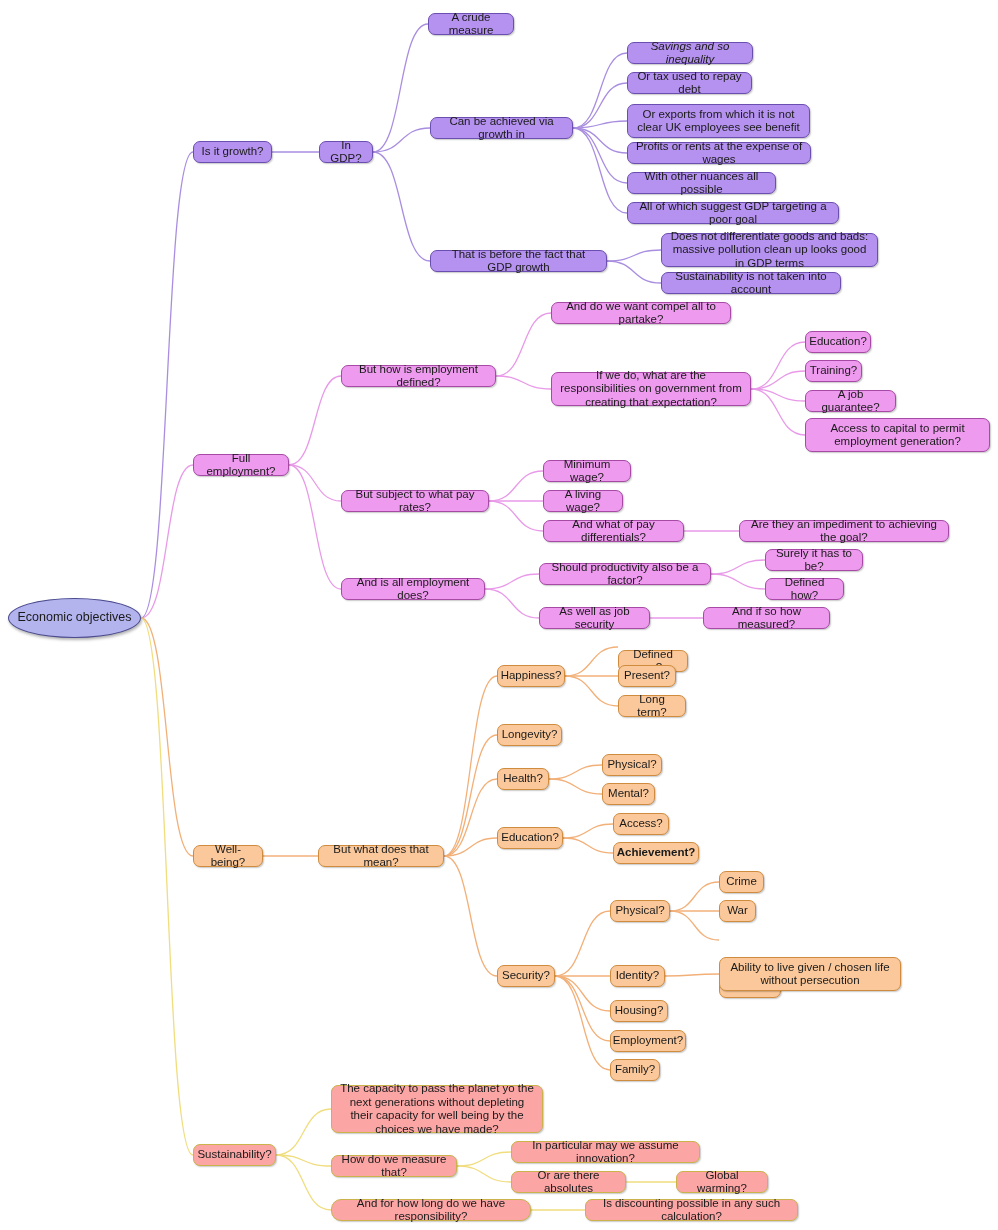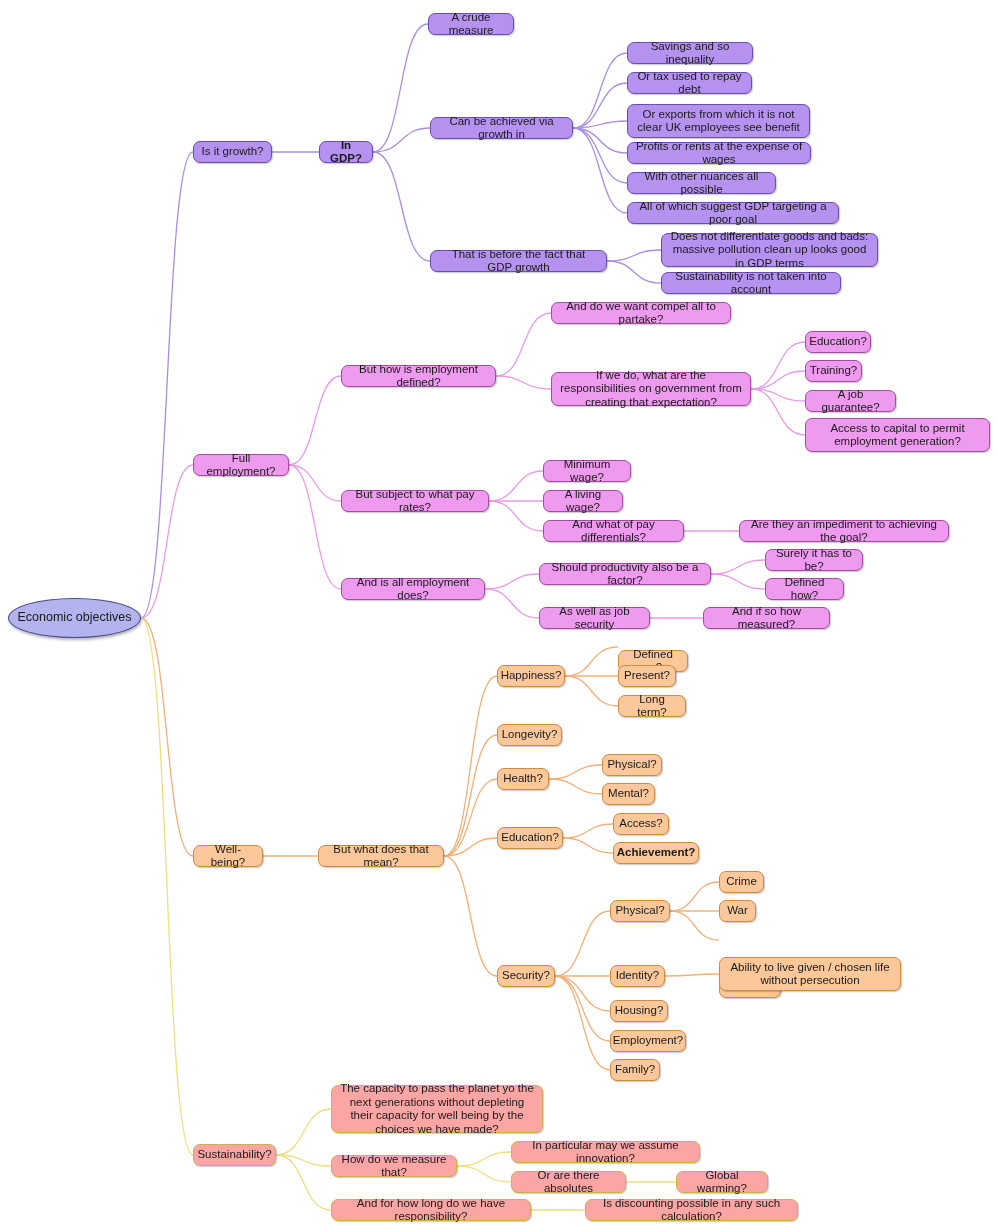--- a/index.html
+++ b/index.html
@@ -86,30 +86,30 @@
       <path d="M 626 1182 C 653.5 1182, 648.5 1182, 676 1182" fill="none" stroke="#f0dd7e" stroke-width="1.3"></path>
       <path d="M 531 1210 C 560.7 1210, 555.3 1210, 585 1210" fill="none" stroke="#f0dd7e" stroke-width="1.3"></path>
     </svg>
   <div id="node-layer">
       <div class="node c-root root" style="left: 8px; top: 598px; width: 133px; height: 40px;">
         <span>Economic objectives</span>
       </div>
       <div class="node c-purple" style="left: 193px; top: 141px; width: 79px; height: 22px;">
         <span>Is it growth?</span>
       </div>
-      <div class="node c-purple" style="left: 319px; top: 141px; width: 54px; height: 22px; font-weight: bold;">
+      <div class="node c-purple" style="left: 319px; top: 141px; width: 54px; height: 22px;">
         <span>In GDP?</span>
       </div>
       <div class="node c-purple" style="left: 428px; top: 13px; width: 86px; height: 22px;">
         <span>A crude measure</span>
       </div>
       <div class="node c-purple" style="left: 430px; top: 117px; width: 143px; height: 22px;">
         <span>Can be achieved via growth in</span>
       </div>
-      <div class="node c-purple" style="left: 627px; top: 42px; width: 126px; height: 22px;">
+      <div class="node c-purple" style="left: 627px; top: 42px; width: 126px; height: 22px; font-style: italic;">
         <span>Savings and so inequality</span>
       </div>
       <div class="node c-purple" style="left: 627px; top: 72px; width: 125px; height: 22px;">
         <span>Or tax used to repay debt</span>
       </div>
       <div class="node c-purple" style="left: 627px; top: 104px; width: 183px; height: 34px;">
         <span>Or exports from which it is not clear UK employees see benefit</span>
       </div>
       <div class="node c-purple" style="left: 627px; top: 142px; width: 184px; height: 22px;">
         <span>Profits or rents at the expense of wages</span>
@@ -266,20 +266,20 @@
       </div>
       <div class="node c-yellow" style="left: 511px; top: 1141px; width: 189px; height: 22px;">
         <span>In particular may we assume innovation?</span>
       </div>
       <div class="node c-yellow" style="left: 511px; top: 1171px; width: 115px; height: 22px;">
         <span>Or are there absolutes</span>
       </div>
       <div class="node c-yellow" style="left: 676px; top: 1171px; width: 92px; height: 22px;">
         <span>Global warming?</span>
       </div>
-      <div class="node c-yellow" style="left: 331px; top: 1199px; width: 200px; height: 22px;">
+      <div class="node c-yellow" style="left: 331px; top: 1199px; width: 200px; height: 22px; border-radius: 10px;">
         <span>And for how long do we have responsibility?</span>
       </div>
       <div class="node c-yellow" style="left: 585px; top: 1199px; width: 213px; height: 22px;">
         <span>Is discounting possible in any such calculation?</span>
       </div>
     </div>
 </div>
 
 </body></html>

